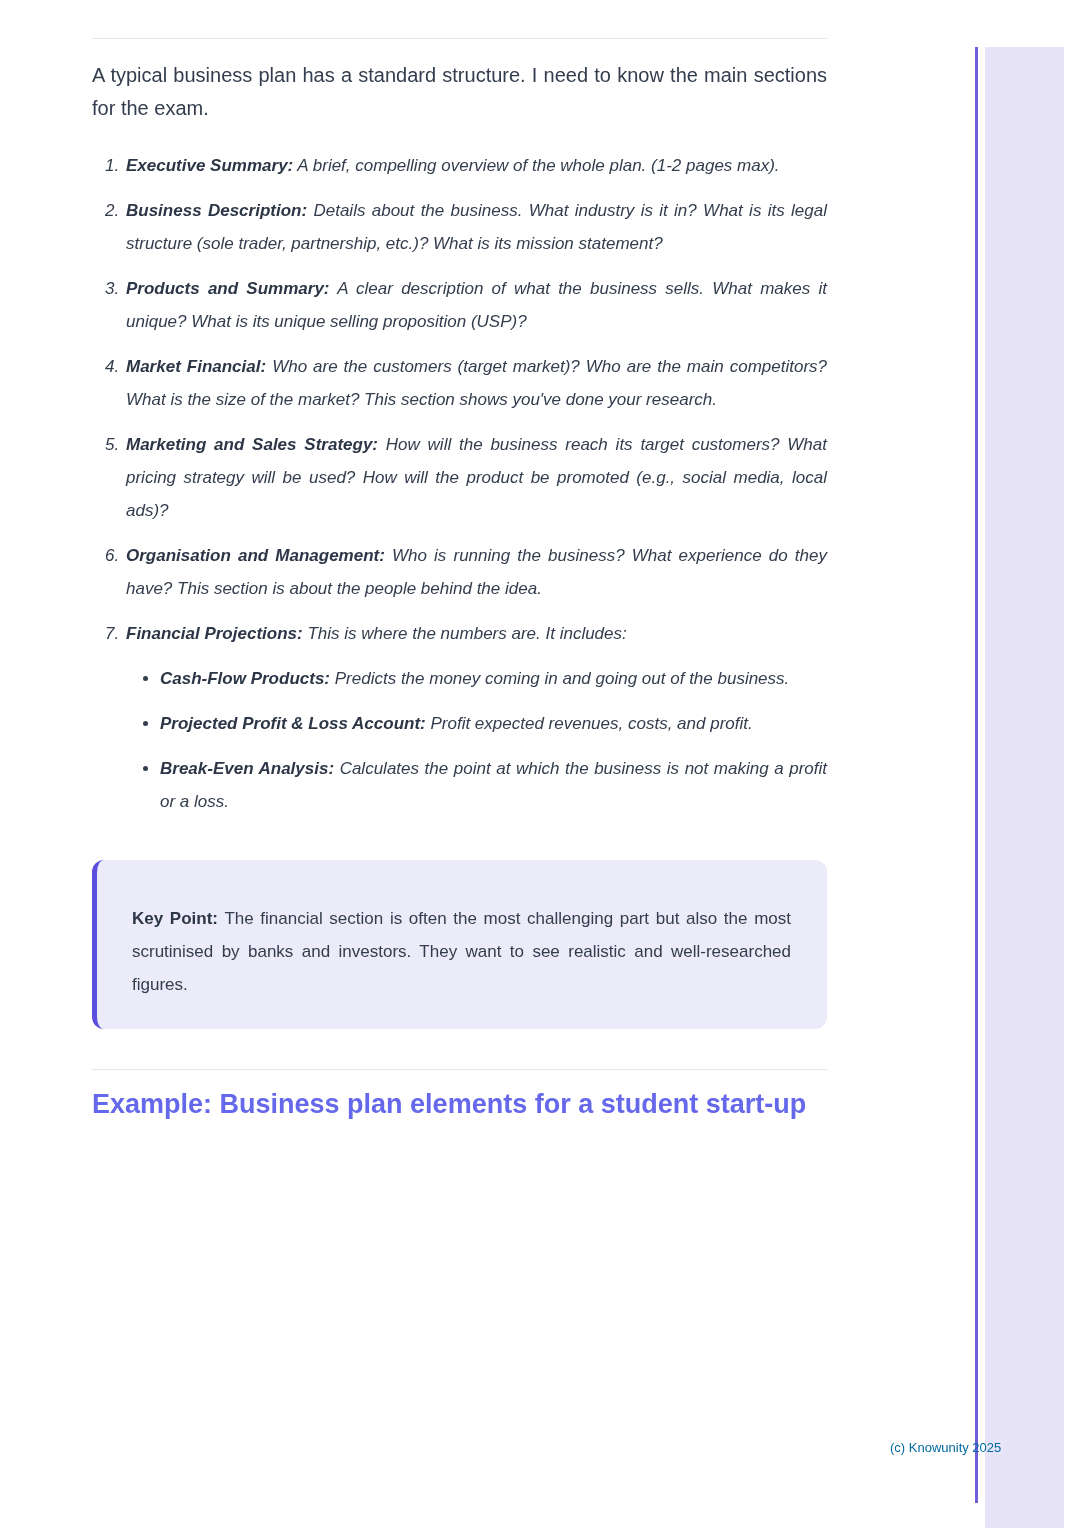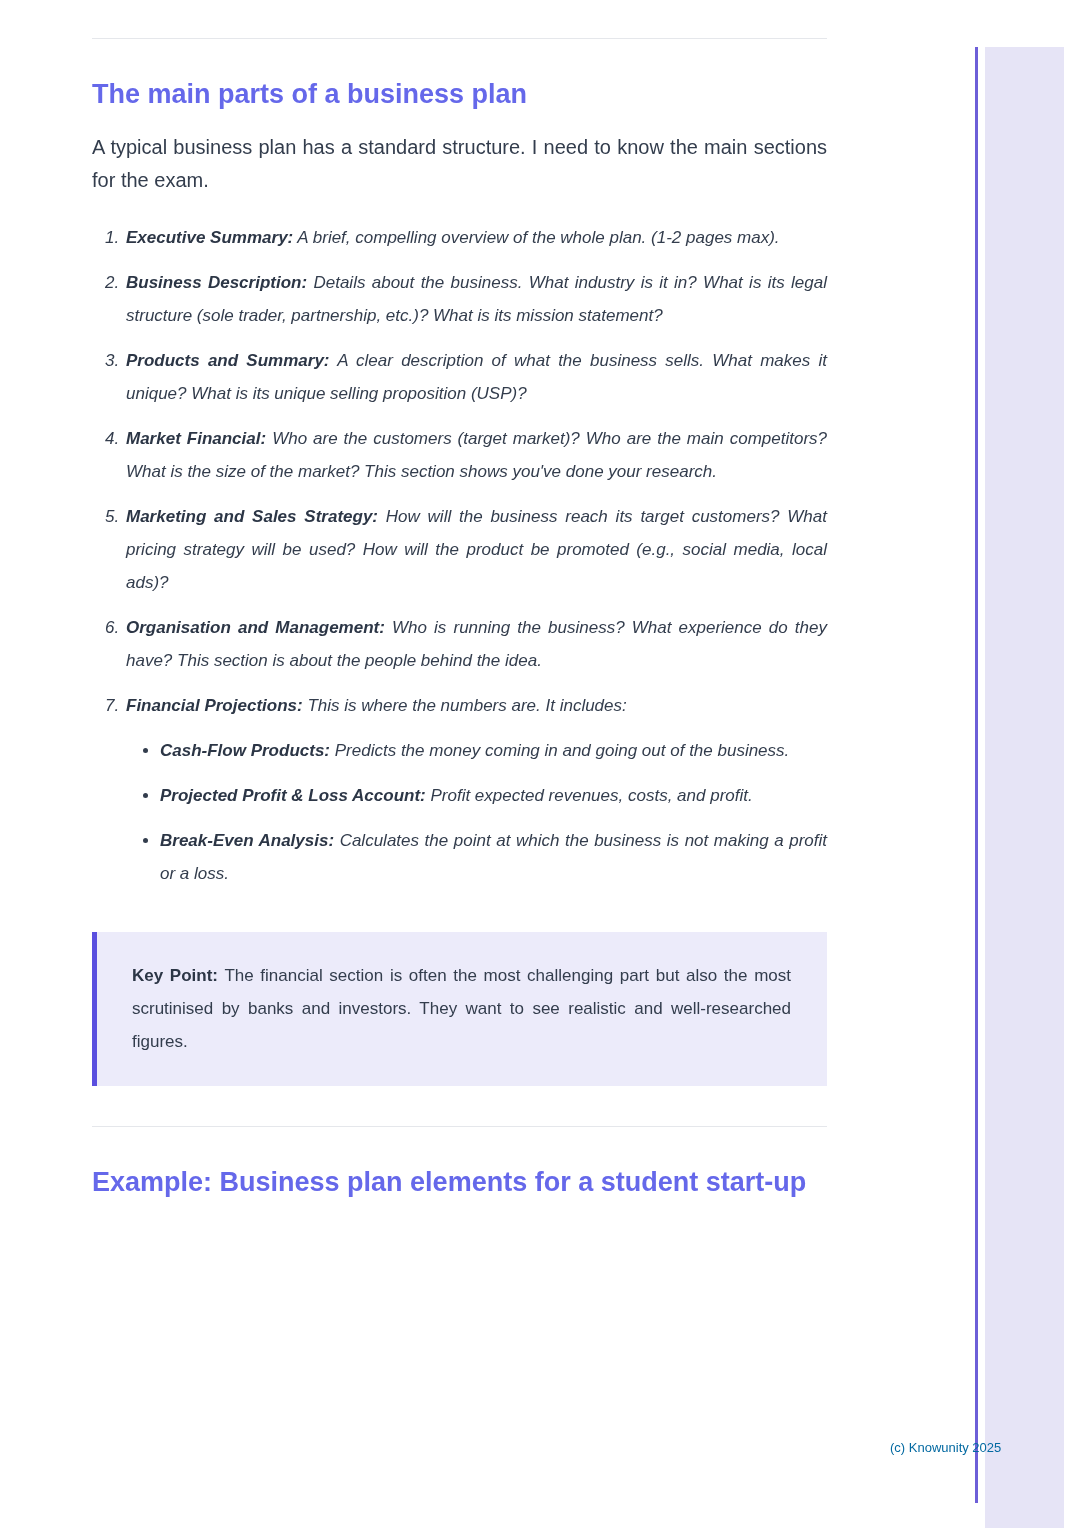--- a/index.html
+++ b/index.html
@@ -78,28 +78,28 @@
   }
   ul.sub-list > li {
     margin-bottom: 12px;
     text-align: justify;
   }
   b.item-label { font-weight: 700; color: #2c3646; }
   .callout {
     margin-top: 42px;
     background: #ecebfa;
     border-left: 5px solid #5a4fdf;
-    border-radius: 0;
-    padding: 27px 36px 28px 35px;
+    border-radius: 12px;
+    padding: 42px 36px 28px 35px;
     font-size: 17px;
     line-height: 33px;
     text-align: justify;
   }
   .divider-2 { margin-top: 40px; }
-  h2.section-title-2 { margin-top: 38px; }
+  h2.section-title-2 { margin-top: 17px; }
   
   .side-line {
     position: absolute;
     left: 975px;
     top: 47px;
     width: 3px;
     height: 1456px;
     background: #6d5fd8;
   }
   .side-strip {
@@ -122,21 +122,20 @@
   }
 </style>
 </head>
 <body>
 
 <div class="content">
 
 
   <hr class="divider">
 
-  <h2 class="section-title">The main parts of a business plan</h2>
 
   <p class="intro">A typical business plan has a standard structure. I need to know the main sections for the exam.</p>
 
   <ol class="main-list">
     <li>
       <b class="item-label">Executive Summary:</b>
       <span>A brief, compelling overview of the whole plan. (1-2 pages max).</span>
     </li>
     <li>
       <b class="item-label">Business Description:</b>

